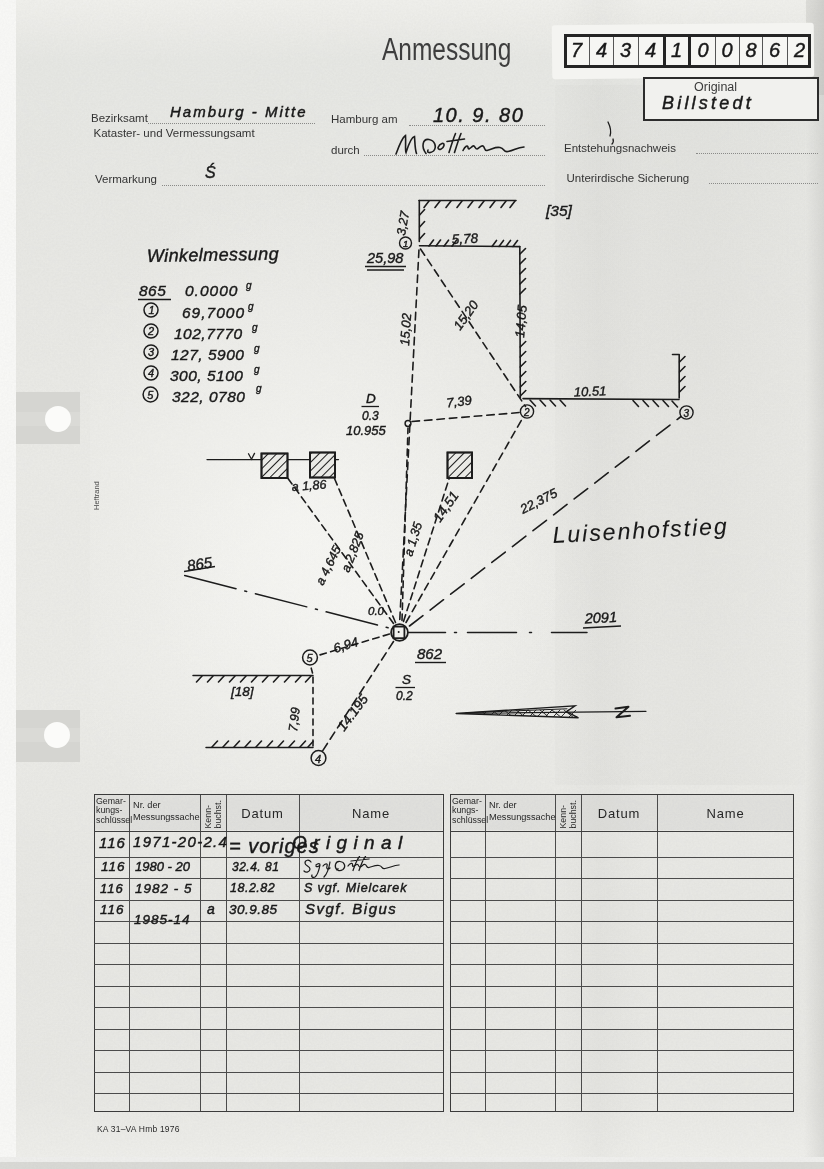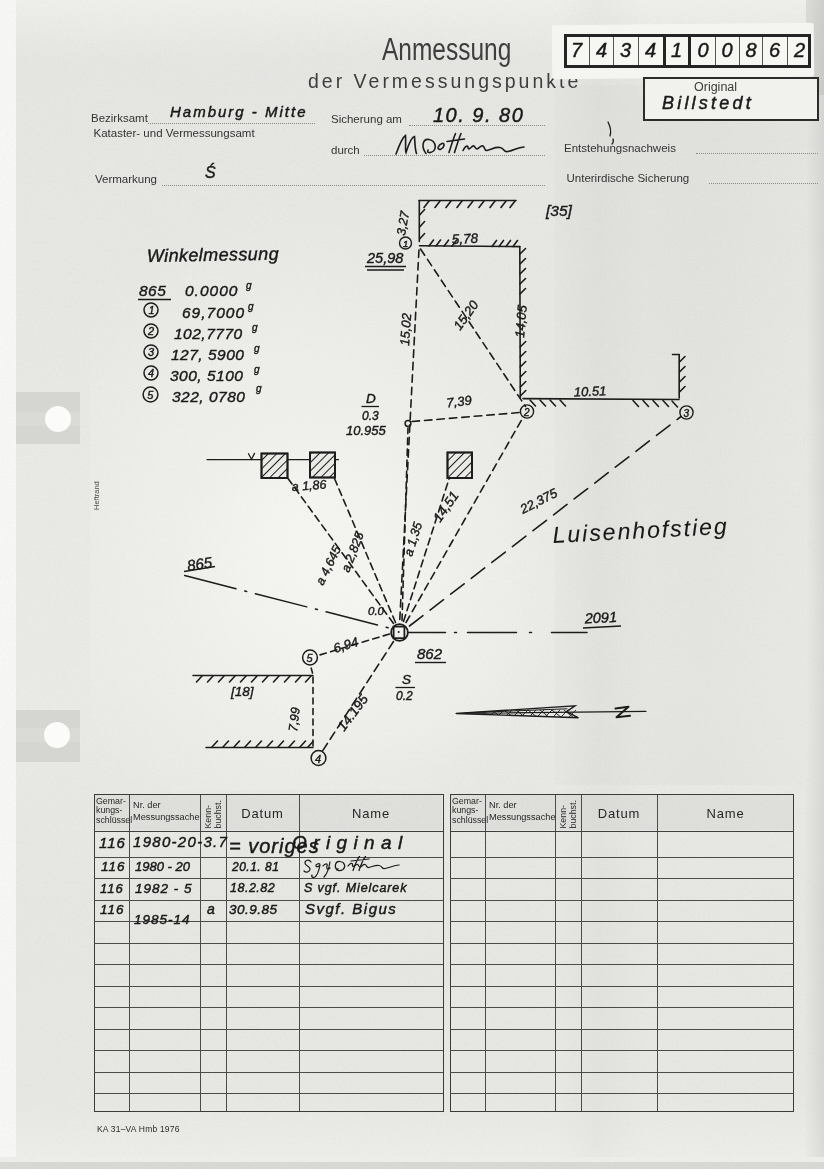--- a/index.html
+++ b/index.html
@@ -40,21 +40,20 @@
       </filter>
     <rect width="824" height="1169" filter="url(#ns2)"></rect>
   </svg>
 
   <div class="abs" style="left:555px;top:85px;width:250px;height:700px;background:linear-gradient(90deg,rgba(172,172,168,0.05),rgba(172,172,168,0.09) 60%,rgba(172,172,168,0.03));"></div>
   <div class="abs" style="left:90px;top:200px;width:470px;height:590px;background:radial-gradient(ellipse at 45% 55%,rgba(252,252,249,0.5),rgba(252,252,249,0) 75%);"></div>
   <div class="abs" style="left:806px;top:0;width:18px;height:95px;background:rgba(150,150,146,0.18);"></div>
 
   <div class="abs prt" style="left:382px;top:32px;font-size:31px;letter-spacing:0px;color:#3e3e3e;transform:scaleX(0.79);transform-origin:left top;">Anmessung</div>
 
-  <div class="abs prt" style="left:308px;top:70px;font-size:19.5px;letter-spacing:3px;color:#3e3e3e;">der Vermessungspunkte</div>
 
   <div class="abs" style="left:552px;top:24px;width:262px;height:54px;background:#f4f4f1;border-radius:3px;transform:rotate(-0.6deg);"></div>
 
   <div class="abs" style="left:564px;top:34px;width:241px;height:28px;background:#f6f6f3;border:3.2px solid #242424;"></div>
 
   <div class="abs" style="left:588.5px;top:37px;width:1.2px;height:28px;background:#555;"></div>
   <div class="abs" style="left:613px;top:37px;width:1.2px;height:28px;background:#555;"></div>
   <div class="abs" style="left:637.5px;top:37px;width:1.2px;height:28px;background:#555;"></div>
   <div class="abs" style="left:662.5px;top:34.5px;width:3.4px;height:31px;background:#242424;"></div>
   <div class="abs" style="left:687.5px;top:34.5px;width:3.4px;height:31px;background:#242424;"></div>
@@ -79,21 +78,21 @@
   <div class="abs prt" style="left:694px;top:80px;font-size:12.5px;color:#3a3a3a;">Original</div>
 
   <div class="abs hw" style="left:662px;top:93px;font-size:18px;letter-spacing:3.2px;">Billstedt</div>
 
   <div class="abs prt" style="left:91px;top:111.5px;font-size:11.5px;">Bezirksamt</div>
 
   <div class="abs prt" style="left:93.5px;top:126.5px;font-size:11.5px;">Kataster- und Vermessungsamt</div>
 
   <div class="abs prt" style="left:95px;top:173px;font-size:11.5px;">Vermarkung</div>
 
-  <div class="abs prt" style="left:331px;top:113px;font-size:11.5px;">Sicherung am</div>
+  <div class="abs prt" style="left:331px;top:113px;font-size:11.5px;">Hamburg am</div>
 
   <div class="abs prt" style="left:331px;top:143.5px;font-size:11.5px;">durch</div>
 
   <div class="abs prt" style="left:564px;top:141.5px;font-size:11.5px;">Entstehungsnachweis</div>
 
   <div class="abs prt" style="left:566.5px;top:171.5px;font-size:11.5px;">Unterirdische Sicherung</div>
 
   <div class="abs dot" style="left:148px;top:122px;width:167px;height:1px;"></div>
   <div class="abs dot" style="left:409px;top:123.5px;width:136px;height:1px;"></div>
   <div class="abs dot" style="left:364px;top:154px;width:181px;height:1px;"></div>
@@ -386,27 +385,27 @@
   <div class="abs" style="left:94px;top:1071.5px;width:349px;height:1.3px;background:#4b4b4b;"></div>
   <div class="abs" style="left:94px;top:1093px;width:349px;height:1.3px;background:#4b4b4b;"></div>
 
   <div class="abs prt" style="left:96px;top:796.5px;font-size:8.8px;line-height:9.6px;color:#272727;">Gemar-<br>kungs-<br>schlüssel</div>
   <div class="abs prt" style="left:132.5px;top:799px;font-size:9.6px;line-height:11.5px;color:#272727;transform:scaleX(0.96);transform-origin:left top;">Nr. der<br>Messungssache</div>
   <div class="abs prt" style="left:197px;top:802.5px;width:32px;height:19px;font-size:8.8px;line-height:9.5px;color:#272727;transform:rotate(-90deg);transform-origin:center;">Kenn-<br>buchst.</div>
   <div class="abs prt" style="left:226px;top:806px;width:73px;text-align:center;font-size:13px;letter-spacing:0.8px;color:#272727;">Datum</div>
   <div class="abs prt" style="left:299px;top:806px;width:144px;text-align:center;font-size:13px;letter-spacing:0.8px;color:#272727;">Name</div>
 
   <div class="abs hw" style="left:99px;top:834px;font-size:15px;letter-spacing:1px;">116</div>
-  <div class="abs hw" style="left:133px;top:833px;font-size:15px;letter-spacing:1.3px;">1980-20-3.7</div>
+  <div class="abs hw" style="left:133px;top:833px;font-size:15px;letter-spacing:1.3px;">1971-20-2.4</div>
   <div class="abs hw" style="left:229px;top:835px;font-size:20px;letter-spacing:1px;">= voriges</div>
   <div class="abs hw" style="left:292px;top:832px;font-size:19px;letter-spacing:6.4px;">Original</div>
 
   <div class="abs hw" style="left:101px;top:859px;font-size:13.5px;letter-spacing:1px;">116</div>
   <div class="abs hw" style="left:135px;top:859px;font-size:13px;letter-spacing:0px;">1980 - 20</div>
-  <div class="abs hw" style="left:232px;top:860px;font-size:12px;letter-spacing:0.5px;">20.1. 81</div>
+  <div class="abs hw" style="left:232px;top:860px;font-size:12px;letter-spacing:0.5px;">32.4. 81</div>
 
   <svg class="abs" style="left:303px;top:856px;" width="125" height="22" viewBox="0 0 125 22">
     <g stroke="#1c1c1c" fill="none" stroke-width="1.25" stroke-linecap="round">
       <path d="M8,6 C6,3 2,4 2,7 C2,10 7,10 7,13 C7,16 3,17 1,15"></path>
       <path d="M13,9 C15,7 17,7 17,9 C16,11 13,11 13,10 M17,9 C16,14 15,19 12,21 C10,22 8,21 9,19"></path>
       <path d="M20,10 C22,7 25,7 24,10 C23,13 25,14 27,12 M27,6 C26,12 24,18 21,21"></path>
       <path d="M34,14 C31,11 32,5 37,5.5 C42,6 43,11 40,13.5 C37,15.5 34,15 35,12.5"></path>
       <path d="M45,10 C47,7 50,6.5 49.5,9 C49,12 52,9 54,8.5 C56,8 55,11 57,11 C59,10.5 60,8 62,8.5 C64,9 63,12 66,11.5 C70,10.5 72,9 76,9.5 C80,10 78,13 82,12.5 C88,11.5 90,9.5 96,9"></path>
       <path d="M50,14.5 C53,6 55,2 56.5,0.5 M56,14.5 C59,6 61,2 62.5,0.5 M48,5 L66,3"></path>
     </g>

